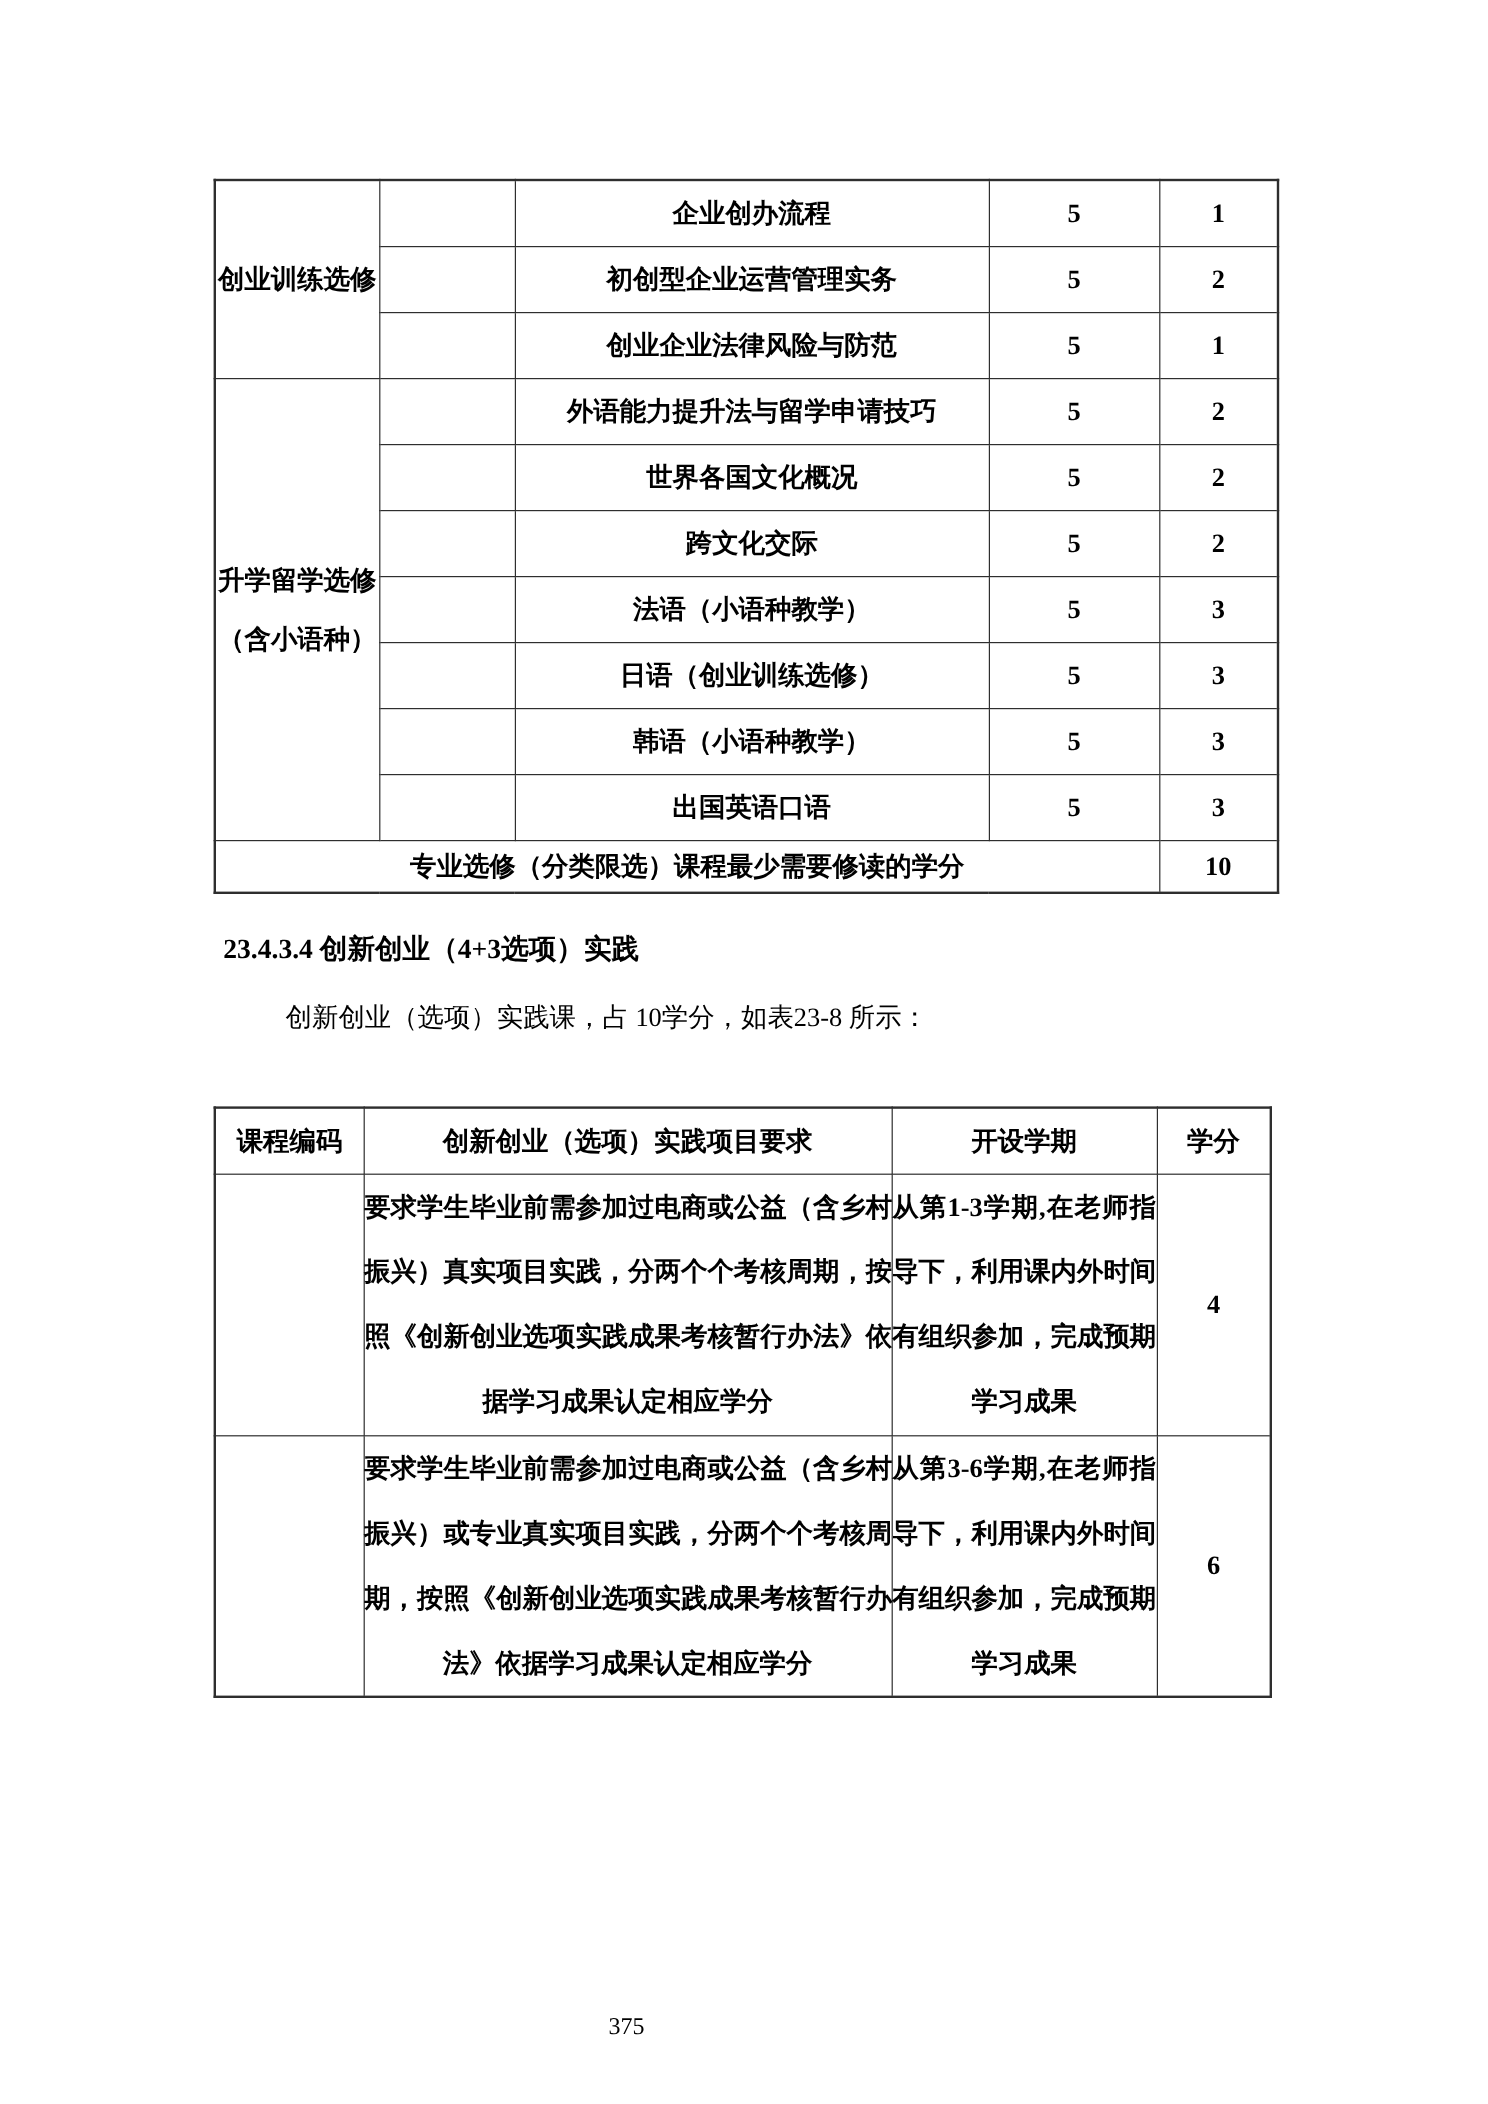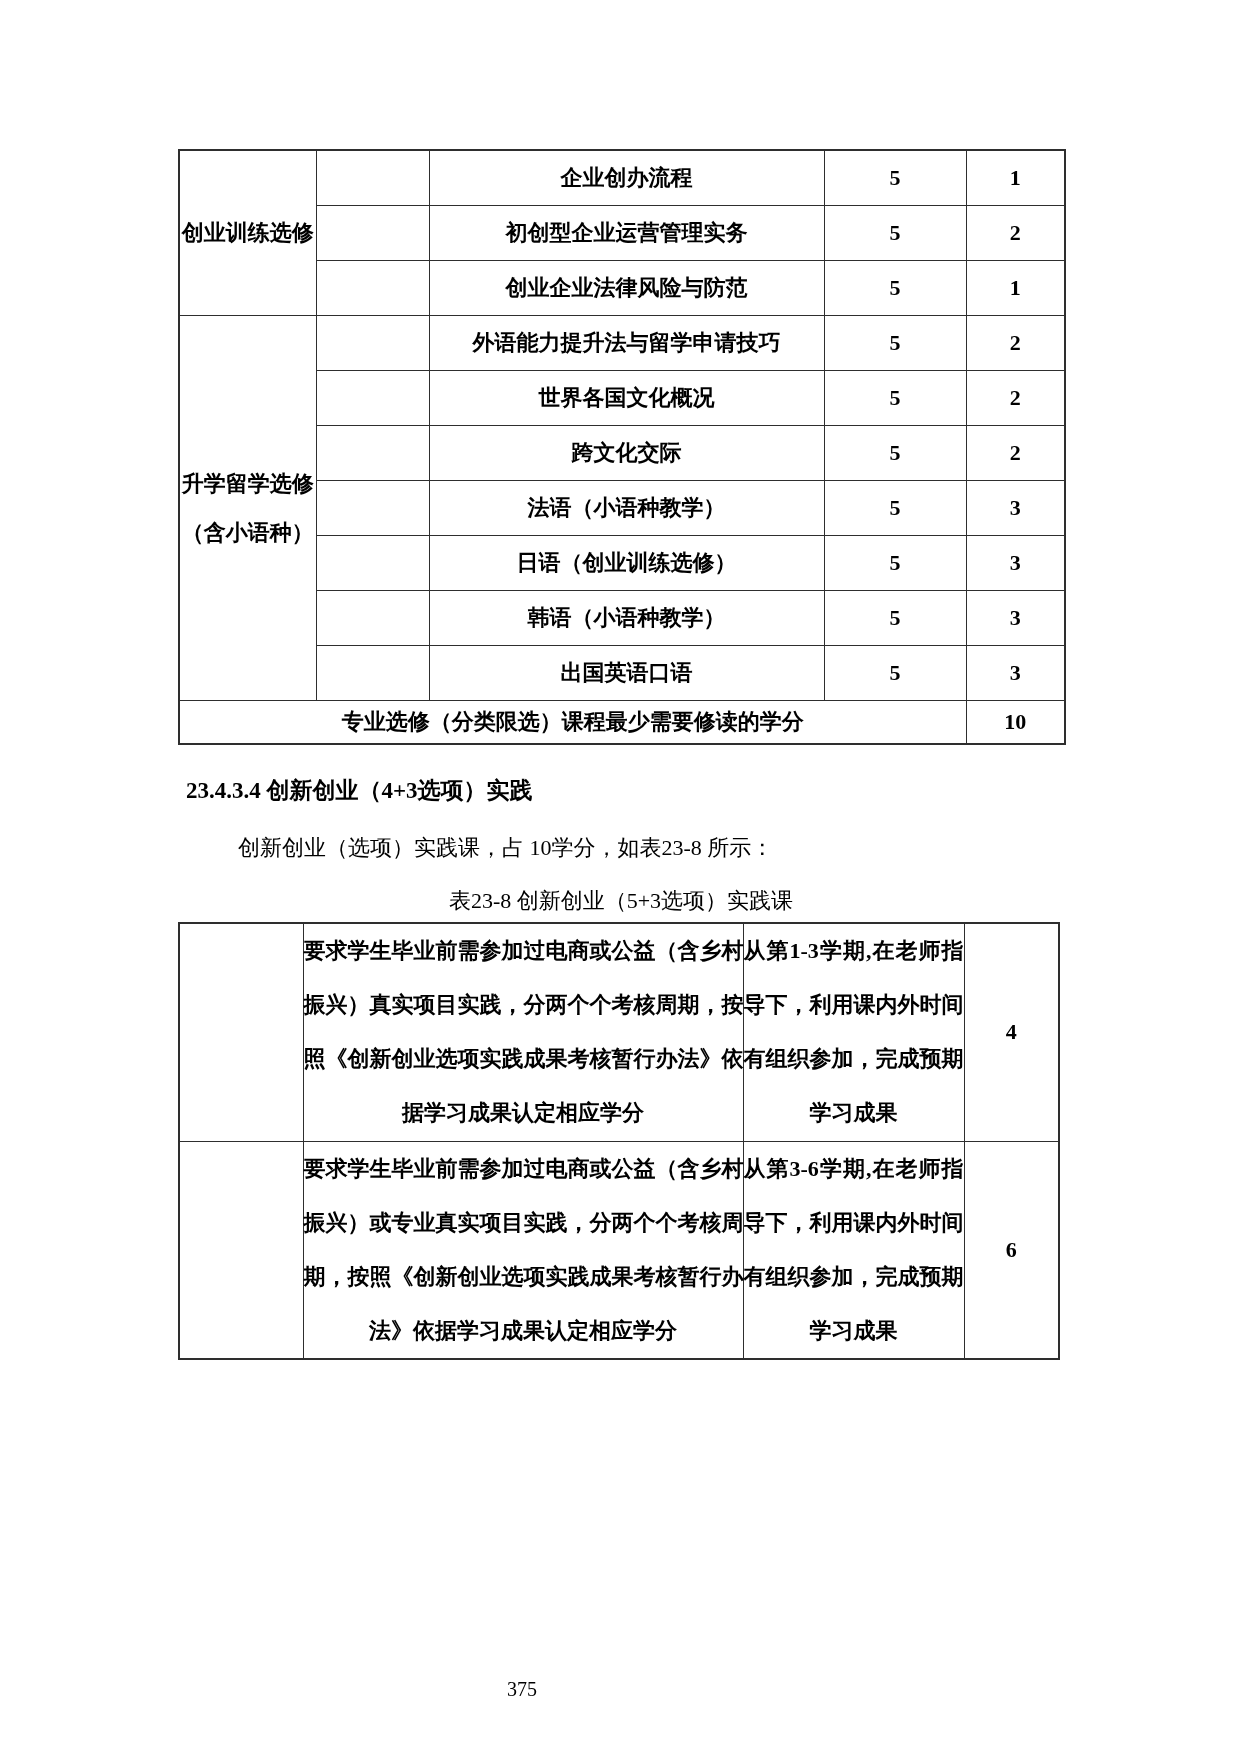--- a/index.html
+++ b/index.html
@@ -123,30 +123,35 @@
       </tr>
       <tr class="total-row">
         <td colspan="4" class="total-label-cell">专业选修（分类限选）课程最少需要修读的学分</td>
         <td class="credits-cell">10</td>
       </tr>
     </tbody>
   </table>
 
   <div class="heading">23.4.3.4 创新创业（4+3选项）实践</div>
   <div class="para">创新创业（选项）实践课，占 10学分，如表23-8 所示：</div>
-  <div class="caption">表23-8 创新创业（5+3选项）实践课</div>
 
   <table class="t2">
     <colgroup>
       <col style="width:124px">
         <col style="width:440px">
         <col style="width:221px">
         <col style="width:95px">
     </colgroup>
     <tbody>
+      <tr class="head-row">
+        <th>课程编码</th>
+        <th>创新创业（选项）实践项目要求</th>
+        <th>开设学期</th>
+        <th>学分</th>
+      </tr>
       <tr class="req-row1">
         <td class="course-code-cell"></td>
         <td class="cell-lines">
           <div>要求学生毕业前需参加过电商或公益（含乡村</div>
           <div>振兴）真实项目实践，分两个个考核周期，按</div>
           <div>照《创新创业选项实践成果考核暂行办法》依</div>
           <div class="last-line">据学习成果认定相应学分</div>
         </td>
         <td class="cell-lines">
           <div>从第1-3学期,在老师指</div>

